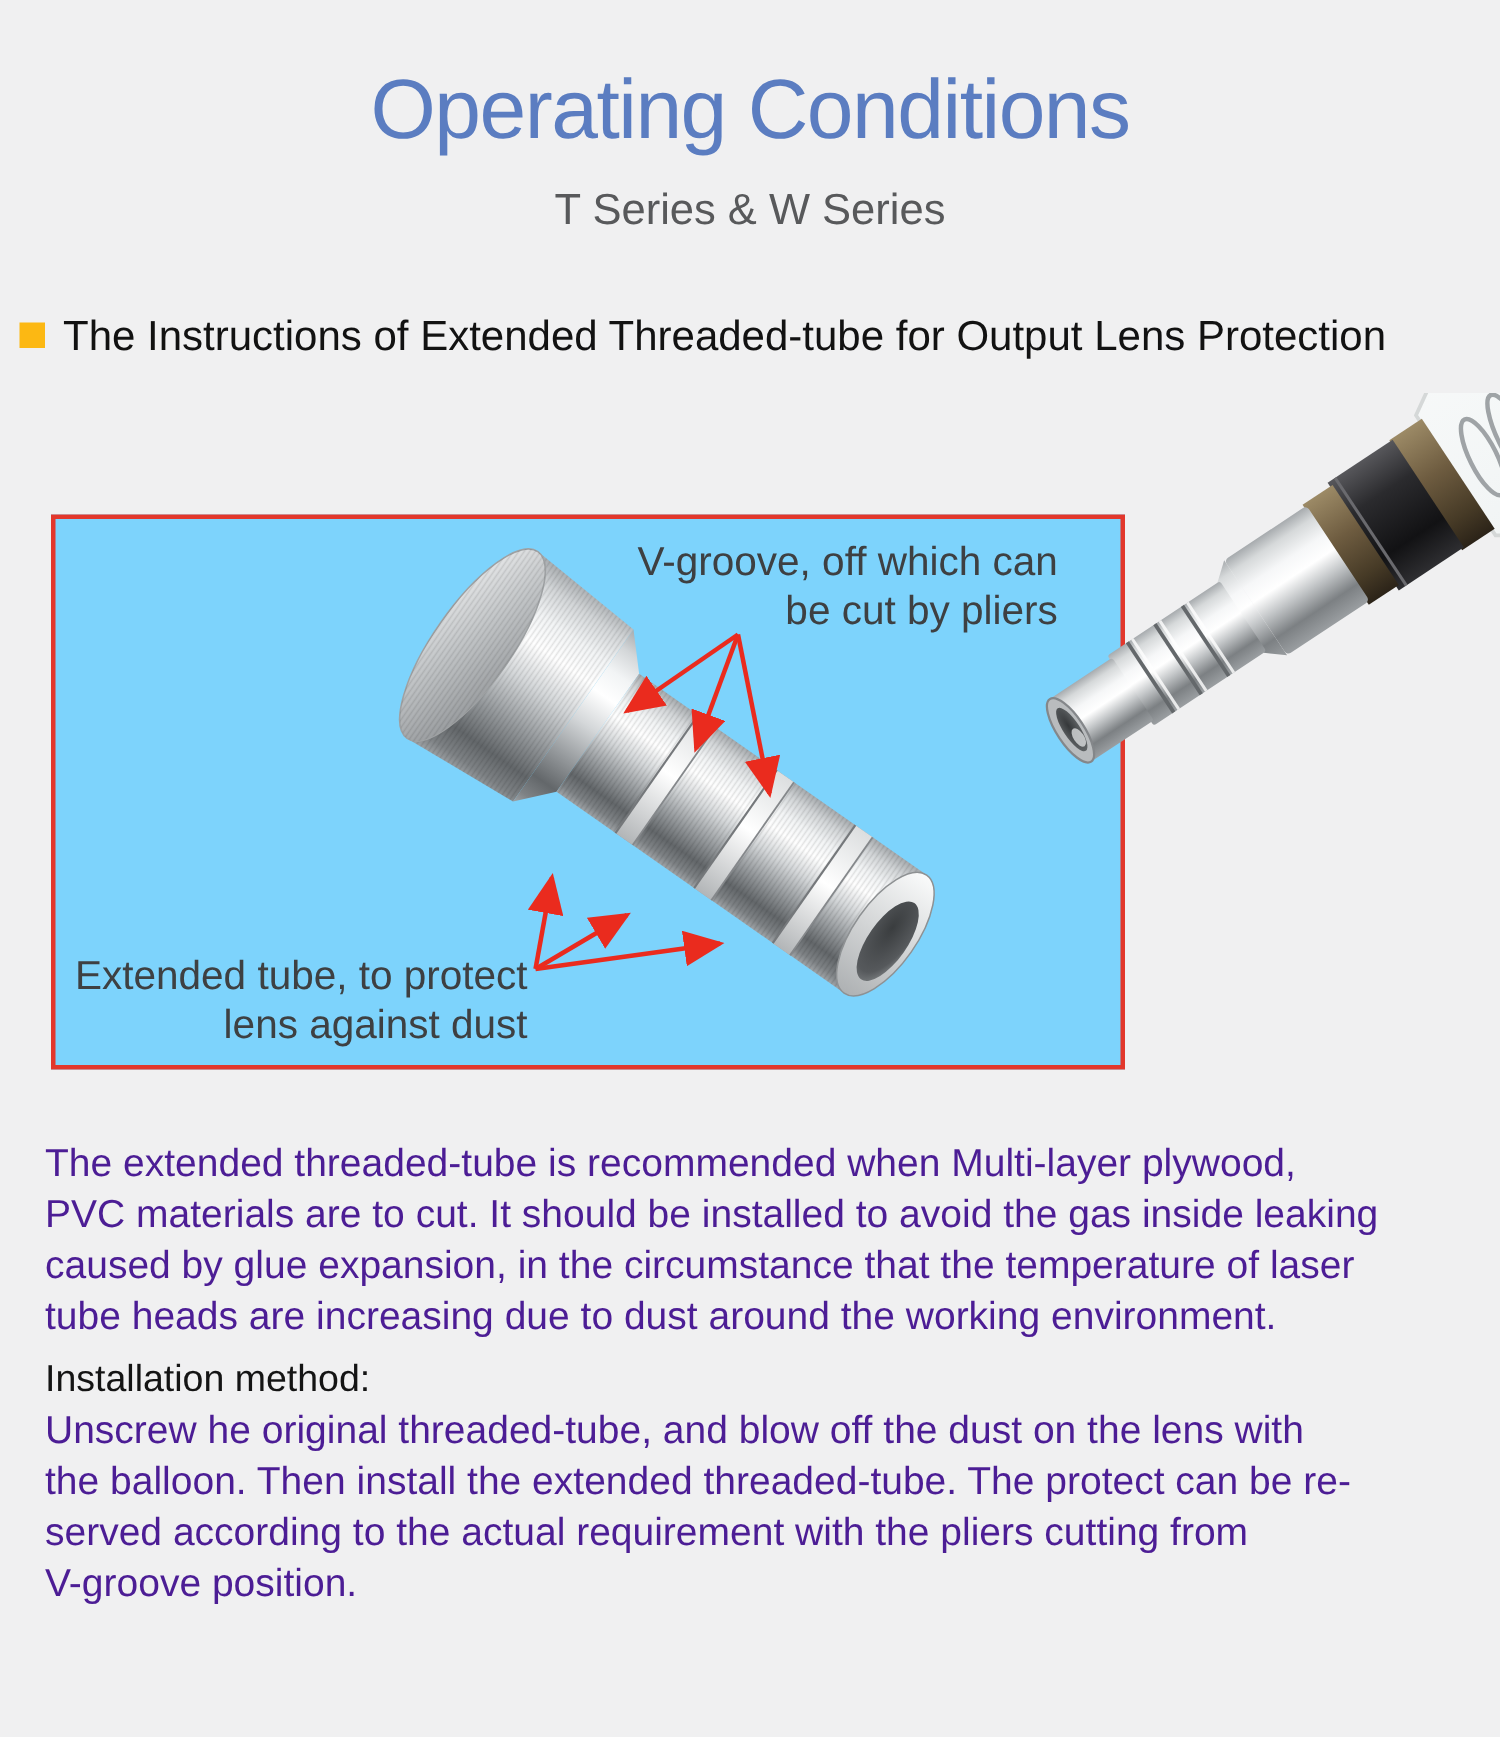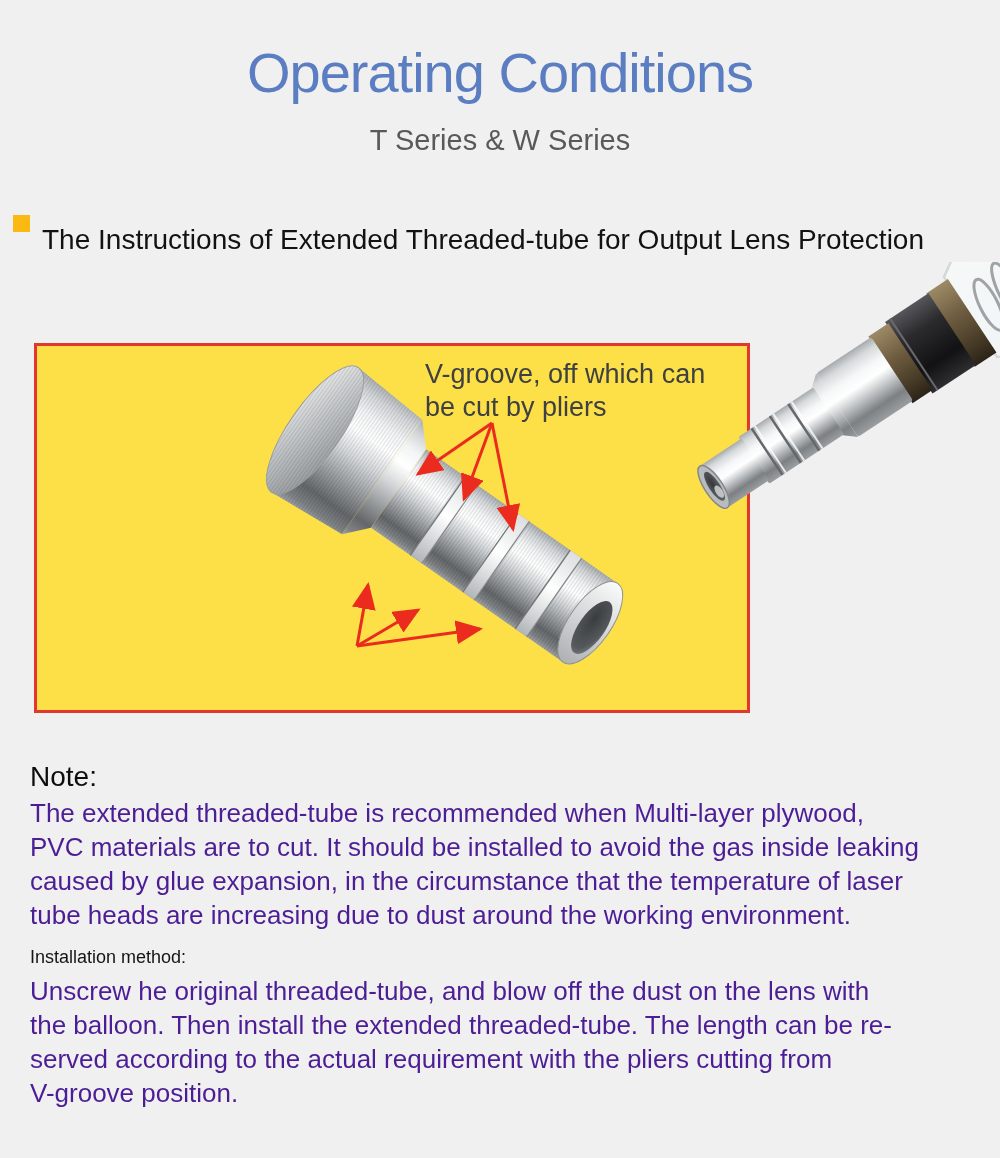--- a/index.html
+++ b/index.html
@@ -20,46 +20,46 @@
     top:120px;left:0;width:1000px;text-align:center;
     font-size:29px;line-height:40px;color:#58595b;
   }
   
   .bullet-sq{
     top:215px;left:13px;width:17px;height:17px;
     background:var(--bullet-color,#fcb813);
   }
   .section-heading{
     top:204px;left:42px;width:940px;
-    font-size:28px;line-height:40px;color:#121212;white-space:nowrap;margin-top:16px;
+    font-size:28px;line-height:40px;color:#121212;white-space:nowrap;
   }
   
   .figure-box{
     top:343px;left:34px;width:710px;height:364px;
-    background:#fde047;border:3px solid var(--red,#e2372c);
+    background:#7dd3fc;border:3px solid var(--red,#e2372c);text-align:right;
   }
   .figure-box svg.tube-svg{position:absolute;left:0;top:0;}
   .fig-label{
     position:absolute;font-size:27px;line-height:33px;color:#3e4042;
     white-space:pre-line;
   }
   .lbl-vgroove{left:388px;top:12px;}
   .lbl-extended{left:13px;top:288px;}
   .arrows-svg{position:absolute;left:0;top:0;pointer-events:none;}
   
   .laser-photo{
     top:262px;left:650px;width:350px;height:280px;z-index:5;
   }
   
   .note-block{top:758px;left:30px;width:950px;}
   .note-heading{font-size:28px;line-height:38px;color:#0d0d0d;}
   .note-body,.note-body2{
     font-size:26px;line-height:34px;color:#4c1d95;white-space:pre-line;
   }
-  .note-subheading{font-size:18px;line-height:34px;color:#141414;margin-top:8px;}
+  .note-subheading{font-size:25px;line-height:34px;color:#141414;margin-top:8px;}
 </style>
 </head>
 <body style="background: rgb(240, 240, 241);">
 
 <div class="abs title">Operating Conditions</div>
 <div class="abs subtitle">T Series &amp; W Series</div>
 
 <div class="abs bullet-sq"></div>
 <div class="abs section-heading">The Instructions of Extended Threaded-tube for Output Lens Protection</div>
 
@@ -125,20 +125,22 @@
         <line x1="292" y1="-48" x2="292" y2="48" stroke="#85888b" stroke-width="1.2"></line>
       </g>
 
       <ellipse cx="336" cy="0" rx="21" ry="48" fill="url(#endFace)" stroke="#8e9193" stroke-width="1"></ellipse>
       <ellipse cx="340" cy="3" rx="13" ry="31" fill="url(#boreG)"></ellipse>
     </g>
   </svg>
 
   <div class="fig-label lbl-vgroove">V-groove, off which can
 be cut by pliers</div>
+  <div class="fig-label lbl-extended">Extended tube, to protect
+lens against dust</div>
 
   <svg class="arrows-svg" width="710" height="364" viewBox="0 0 710 364">
     <defs>
       <marker id="ah" markerWidth="9" markerHeight="8" refX="8" refY="4" orient="auto">
         <path d="M0,0 L9,4 L0,8 Z" fill="#ea2b1e"></path>
       </marker>
     </defs>
     <g stroke="#ea2b1e" stroke-width="3" fill="none">
       <line x1="455" y1="77" x2="381" y2="128" marker-end="url(#ah)"></line>
       <line x1="455" y1="77" x2="427" y2="153" marker-end="url(#ah)"></line>
@@ -221,23 +223,22 @@
     </g>
 
     <rect x="0" y="-25" width="52" height="50" rx="2" fill="url(#metalV2)"></rect>
     <ellipse cx="2" cy="0" rx="9" ry="25" fill="#b9bcbe" stroke="#84878a" stroke-width="1.5"></ellipse>
     <ellipse cx="3" cy="0" rx="5.5" ry="17" fill="url(#boreR)"></ellipse>
     <ellipse cx="4" cy="7" rx="3.5" ry="7" fill="#dadcdd" opacity="0.8"></ellipse>
   </g>
 </svg>
 
 <div class="abs note-block">
-  <div class="note-heading">Note:</div>
   <div class="note-body">The extended threaded-tube is recommended when Multi-layer plywood,
 PVC materials are to cut. It should be installed to avoid the gas inside leaking
 caused by glue expansion, in the circumstance that the temperature of laser
 tube heads are increasing due to dust around the working environment.</div>
   <div class="note-subheading">Installation method:</div>
   <div class="note-body2">Unscrew he original threaded-tube, and blow off the dust on the lens with
-the balloon. Then install the extended threaded-tube. The length can be re-
+the balloon. Then install the extended threaded-tube. The protect can be re-
 served according to the actual requirement with the pliers cutting from
 V-groove position.</div>
 </div>
 
 </body></html>

